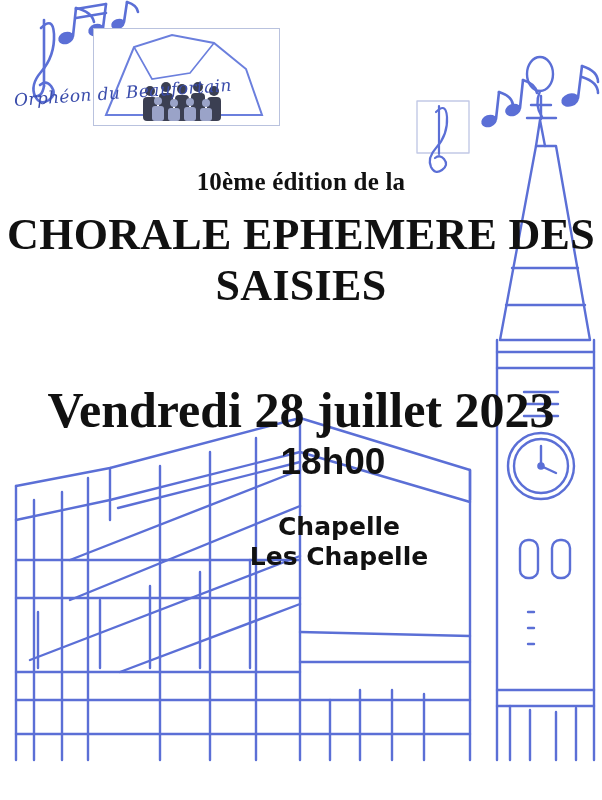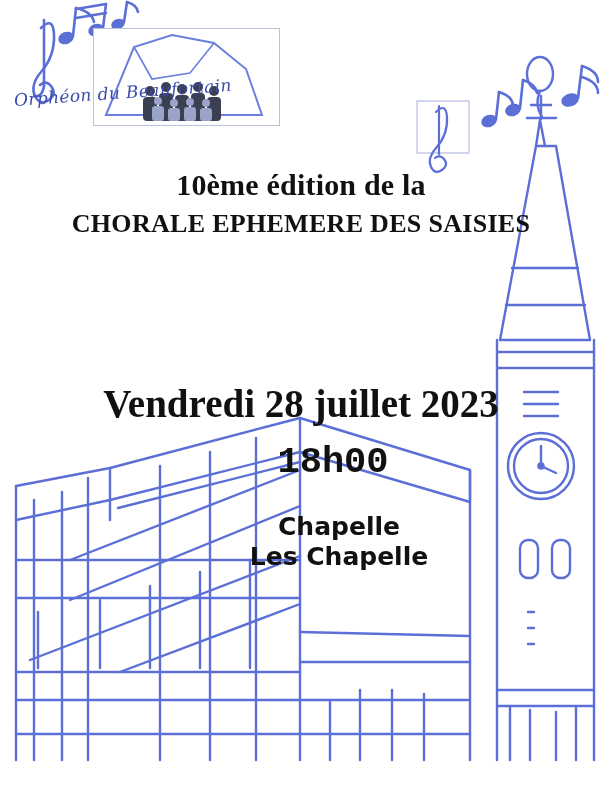--- a/index.html
+++ b/index.html
@@ -62,47 +62,47 @@
   .txt {
     position: absolute;
     text-align: center;
     color: #111111;
     z-index: 5;
   }
   #line-edition {
     left: 0; top: 168px; width: 602px;
     font-family: "Liberation Serif", serif;
     font-weight: bold;
-    font-size: 30px;
+    font-size: 25px;
     letter-spacing: .2px;
   }
   #line-chorale {
     left: 0; top: 209px; width: 602px;
     font-family: "Liberation Serif", serif;
     font-weight: bold;
-    font-size: 26px;
+    font-size: 44px;
     letter-spacing: .3px;
   }
   #line-concert {
     left: 0; top: 267px; width: 602px;
     font-family: "Liberation Serif", serif;
     font-weight: bold;
     font-size: 78px;
     color: #101b66;
     letter-spacing: 1px;
   }
   #line-date {
     left: 0; top: 381px; width: 602px;
     font-family: "Liberation Serif", serif;
     font-weight: bold;
-    font-size: 39px;
+    font-size: 50px;
   }
   #line-time {
     left: 0; top: 441px; width: 602px;
-    font-family: Liberation Mono, monospace;
+    font-family: Liberation Sans, sans-serif;
     font-weight: bold;
     font-size: 37px;
     padding-left: 64px;
     box-sizing: border-box;
   }
   #venue {
     left: 0; top: 512px; width: 602px;
     padding-left: 76px;
     box-sizing: border-box;
     font-family: "DejaVu Sans", sans-serif;

